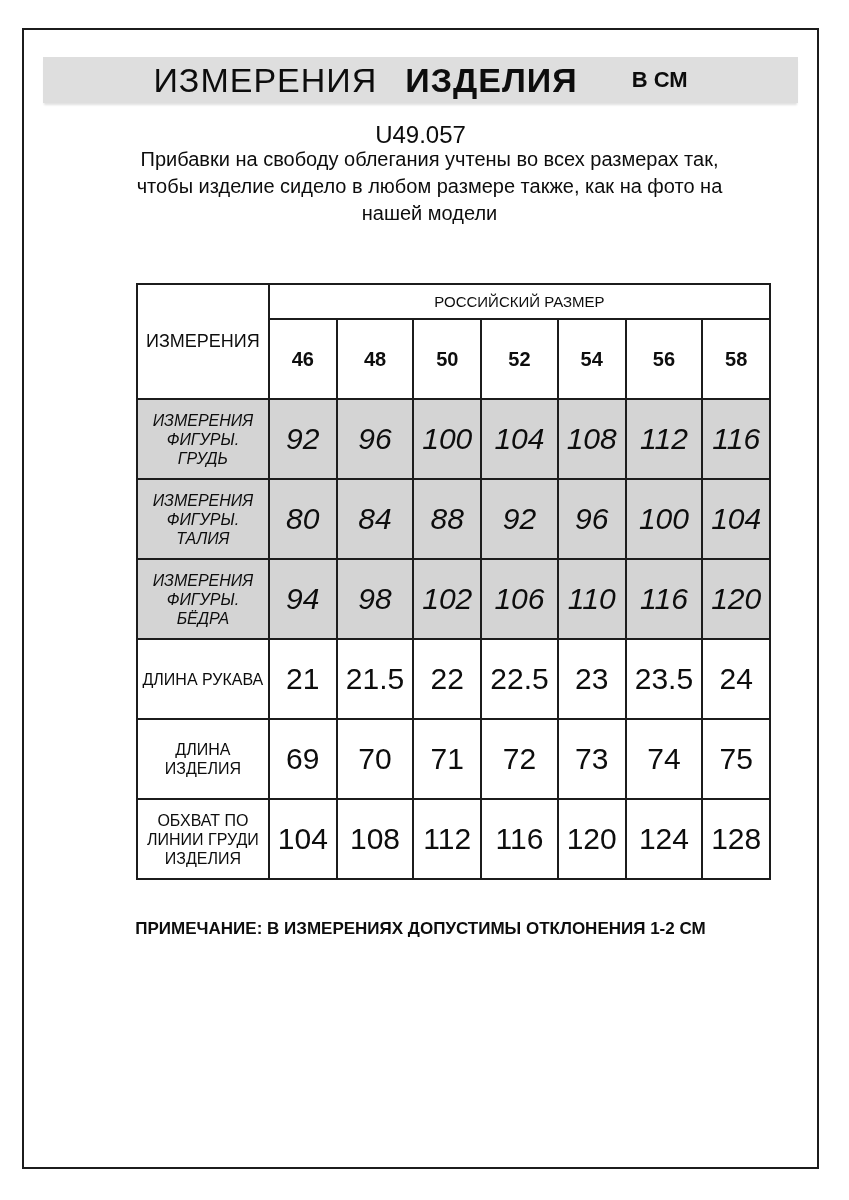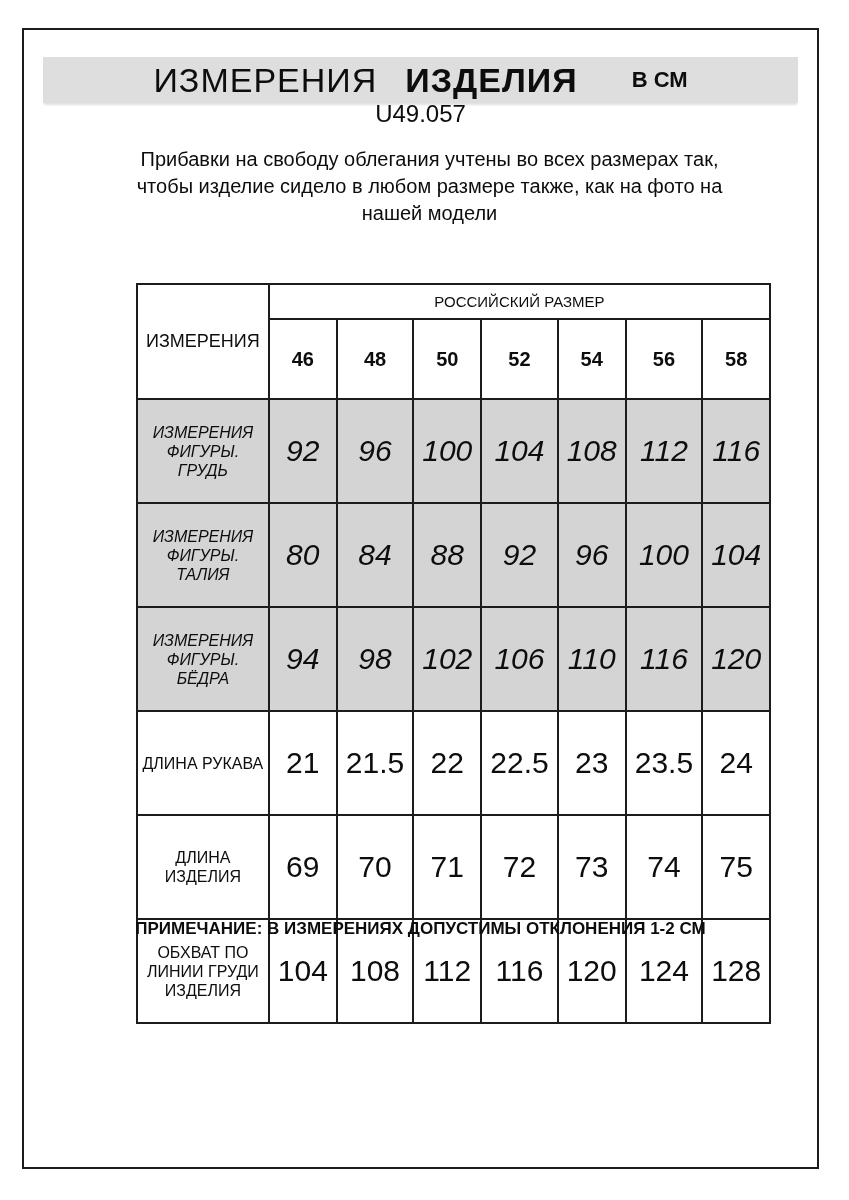--- a/index.html
+++ b/index.html
@@ -33,21 +33,21 @@
     justify-content: center;
     box-shadow: 0 3px 2px -1px rgba(0,0,0,0.12);
   }
   .title-word   { font-size: 34px; letter-spacing: 1px; white-space: nowrap; }
   .title-word.bold { font-weight: bold; margin-left: 28px; }
   .title-unit   { font-size: 22px; font-weight: bold; margin-left: 54px; white-space: nowrap; }
 
   .model-code {
     position: absolute;
     left: 22px;
-    top: 100px;
+    top: 121px;
     width: 797px;
     text-align: center;
     font-size: 24px;
   }
   .intro {
     position: absolute;
     left: 22px;
     top: 146px;
     width: 815px;
     text-align: center;
@@ -70,21 +70,21 @@
     vertical-align: middle;
     overflow: hidden;
   }
   .col-label { width: 126px; }
   .col-size  { width: 64px;  }
   tr.group-header-row    { height: 20px; }
   tr.size-header-row     { height: 80px; }
   .group-header { font-size: 15px; font-weight: normal; }
   .corner-cell  { font-size: 18px; font-weight: normal; }
   .size-cell    { font-size: 20px; font-weight: bold; }
-  .size-table tbody tr { height: 104px; }
+  .size-table tbody tr { height: 80px; }
   td.label {
     font-size: 16px;
     line-height: 19px;
     padding: 0 4px;
   }
   td.value { font-size: 30px; }
   tr.shaded td { background: #d4d4d4; font-style: italic; }
 
   .note {
     position: absolute;

